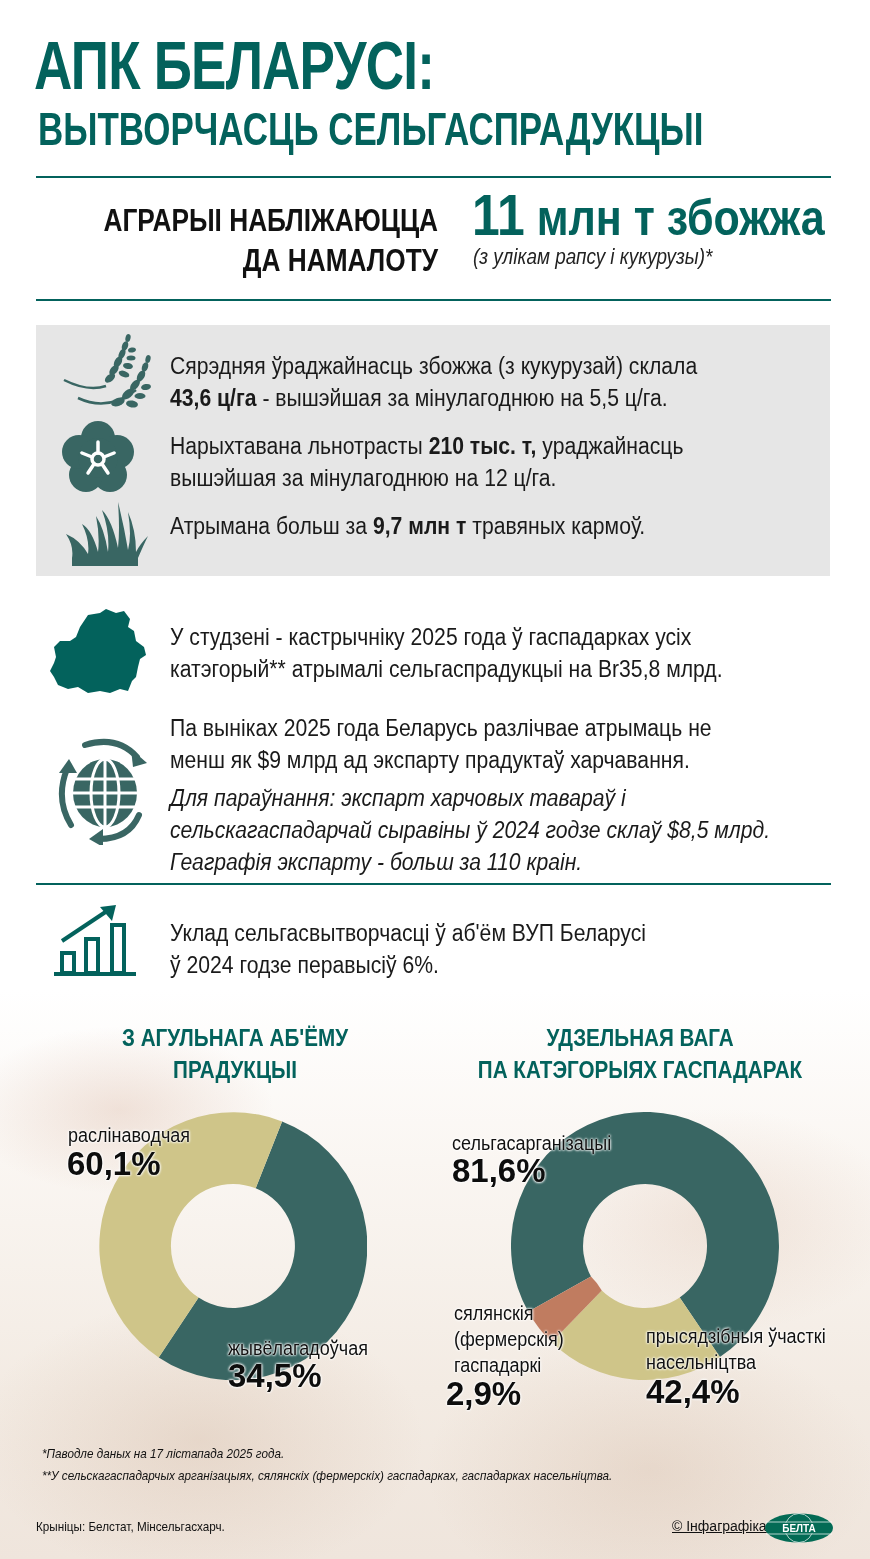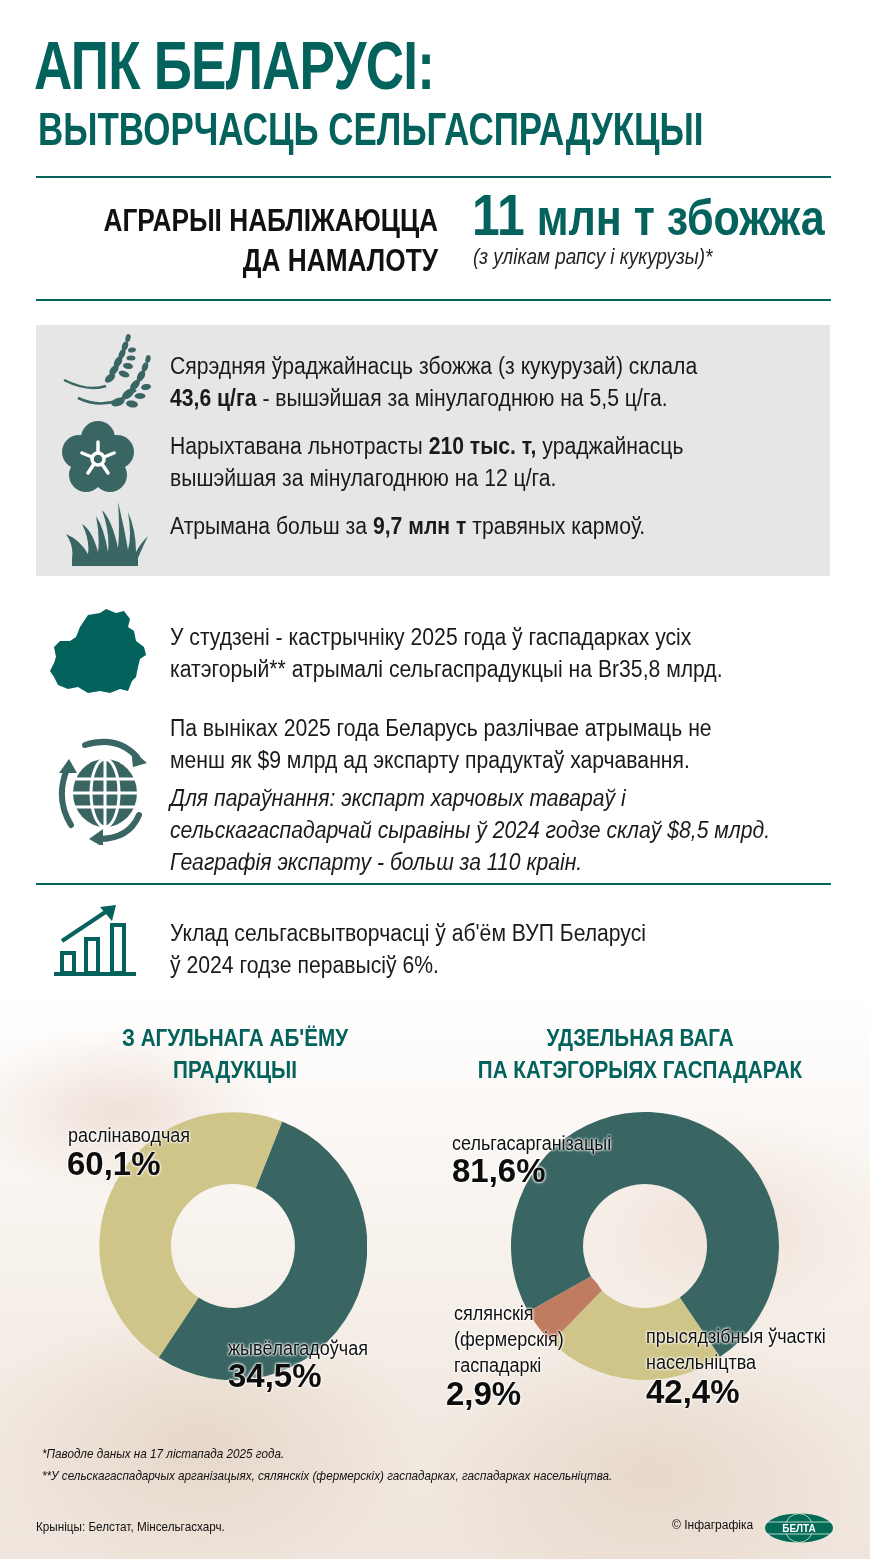--- a/index.html
+++ b/index.html
@@ -63,21 +63,21 @@
   }
   .lbl { position: absolute; font-size: 20px; line-height: 26px; color: #111; white-space: nowrap;
          transform: scaleX(0.9); transform-origin: left top;
          text-shadow: 0 0 3px #fff, 0 0 3px #fff, 0 0 2px #fff; }
   .pct { position: absolute; font-weight: 700; font-size: 33px; line-height: 36px; color: #0d0d0d; white-space: nowrap;
          text-shadow: 0 0 3px #fff, 0 0 3px #fff, 0 0 2px #fff; }
 
   .foot { position: absolute; font-size: 13px; font-style: italic; color: #111; white-space: nowrap;
           transform: scaleX(0.9); transform-origin: left top; }
   .src { position: absolute; font-size: 13px; color: #111; white-space: nowrap; transform: scaleX(0.9); transform-origin: left top; }
-  .credit { position: absolute; font-size: 12px; color: #111; white-space: nowrap; }
+  .credit { position: absolute; font-size: 14px; color: #111; white-space: nowrap; text-decoration: underline; }
   .logo {
     position: absolute; left: 764px; top: 1513px; width: 70px; height: 30px;
   }
 </style>
 </head>
 <body>
 
 <div class="bg-photo"></div>
 
 <div class="title1">АПК БЕЛАРУСІ:</div>

